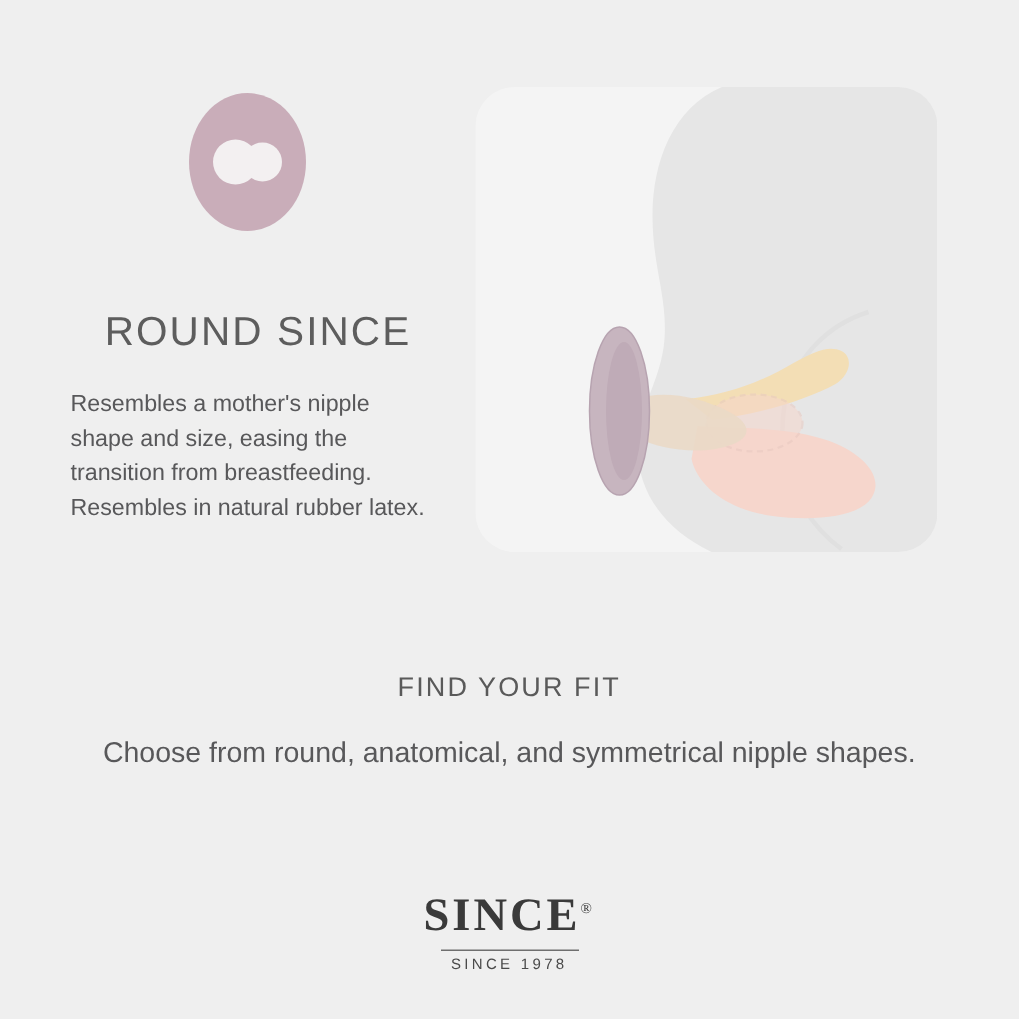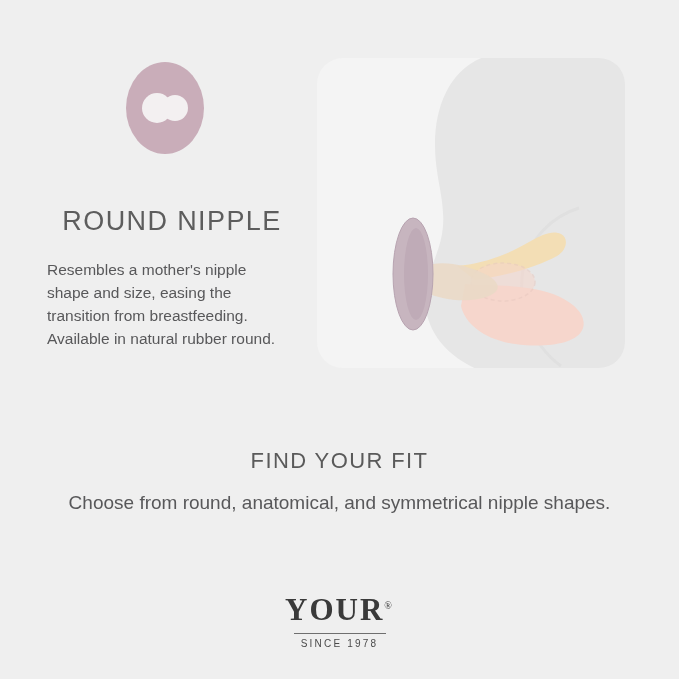--- a/index.html
+++ b/index.html
@@ -57,21 +57,21 @@
   .card{
     position:absolute;left:317px;top:58px;width:308px;height:310px;
     background:#f4f4f4;border-radius:26px;overflow:hidden;
   }
   .card svg{display:block;}
 
   
   .fit-title{
     position:absolute;left:0;right:0;top:448px;
     text-align:center;
-    font-size:22px;
+    font-size:18px;
     letter-spacing:1.4px;
     color:#5a5a5a;
   }
   .fit-sub{
     position:absolute;left:0;right:0;top:492px;
     text-align:center;
     font-size:19px;
     color:#58585a;
   }
 
@@ -110,23 +110,23 @@
   <div class="left-col">
 
     <div class="badge">
       <div class="badge-inner">
         <div class="lobe-l"></div>
         <div class="lobe-r"></div>
         <div class="bar"></div>
       </div>
     </div>
 
-    <div class="headline">ROUND NIPPLE</div>
+    <div class="headline">ROUND SINCE</div>
 
-    <div class="body-copy">Resembles a mother's nipple shape and size, easing the transition from breastfeeding. Available in natural rubber round.</div>
+    <div class="body-copy">Resembles a mother's nipple shape and size, easing the transition from breastfeeding. Resembles in natural rubber latex.</div>
   </div>
 
   <div class="card">
     <svg width="308" height="310" viewBox="0 0 308 310" xmlns="http://www.w3.org/2000/svg">
 
       <path d="M196 -6 C140 -6 118 40 118 86 C118 120 128 140 126 168 C124 196 108 214 108 240 C108 280 140 312 196 322 L308 322 L308 -6 Z" fill="#e6e6e6"></path>
 
       <path d="M262 150 C236 158 212 180 206 212 C200 248 214 286 244 308" fill="none" stroke="#e0e0e0" stroke-width="3"></path>
 
       <path d="M140 208 C166 206 192 196 212 184 C226 176 236 172 244 176 C252 180 250 192 240 198 C222 208 190 218 158 222 Z" fill="#f3deb5"></path>
@@ -141,18 +141,18 @@
       <ellipse cx="99" cy="216" rx="12" ry="46" fill="#bfabb7"></ellipse>
 
       <ellipse cx="96" cy="216" rx="20" ry="56" fill="none" stroke="#b7a3b0" stroke-width="1"></ellipse>
     </svg>
   </div>
 
   <div class="fit-title">FIND YOUR FIT</div>
   <div class="fit-sub">Choose from round, anatomical, and symmetrical nipple shapes.</div>
 
   <div class="logo">
-    <div class="logo-word"><span>YOUR</span><span class="logo-reg">®</span></div>
+    <div class="logo-word"><span>SINCE</span><span class="logo-reg">®</span></div>
     <div class="logo-rule"></div>
     <div class="logo-since">SINCE 1978</div>
   </div>
 
 </div>
 
 </body></html>

